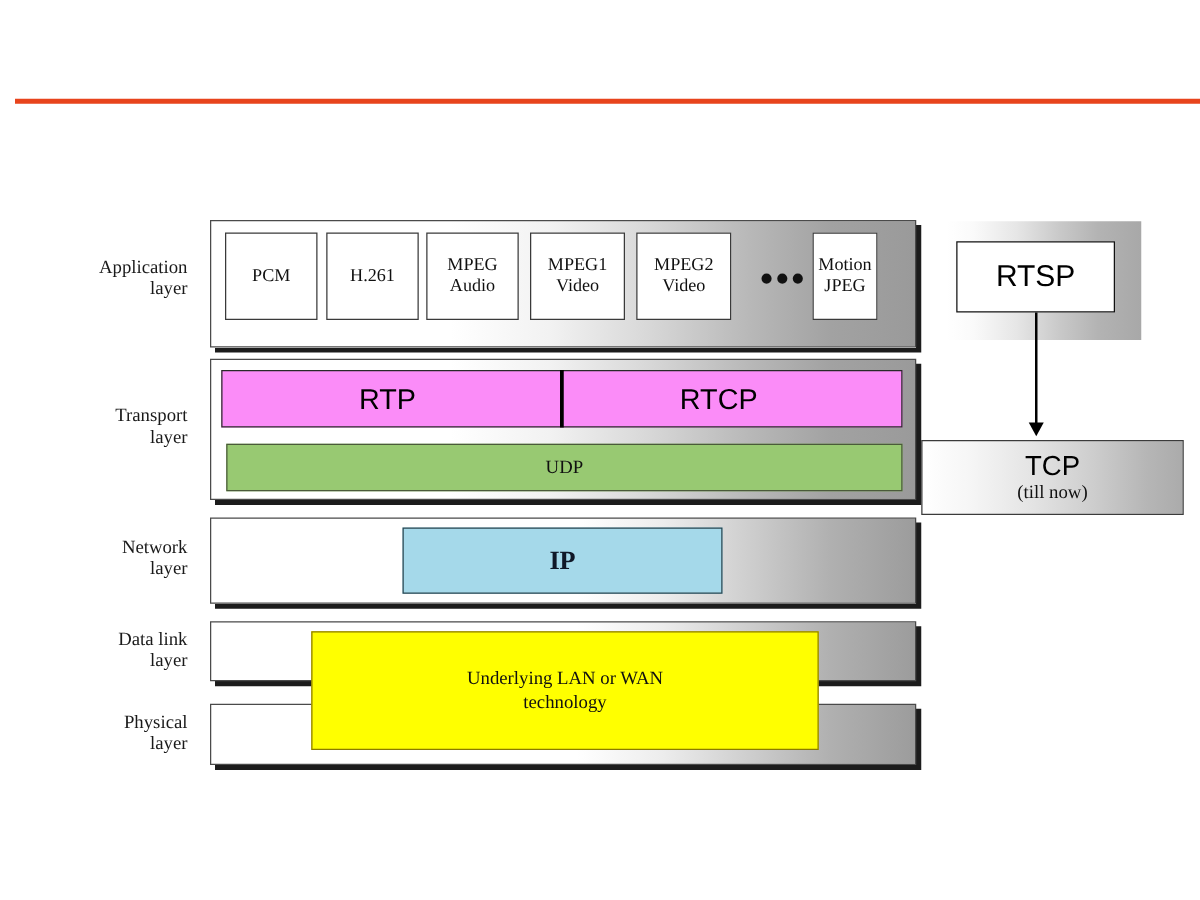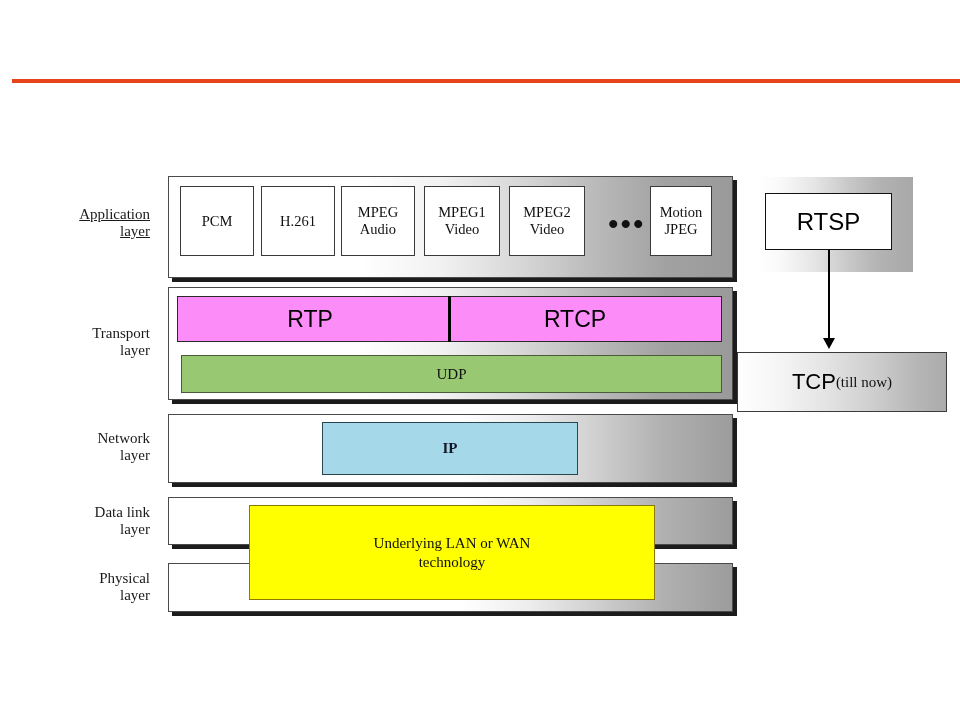--- a/index.html
+++ b/index.html
@@ -122,21 +122,21 @@
     border: 1px solid #4a5a3a;
     font-family: "Liberation Serif", serif;
     font-size: 15px;
     color: #101010;
     justify-content: center;
   }
   .bar-ip {
     background: #a5d9ea;
     border: 1px solid #2a4650;
     font-family: "Liberation Serif", serif;
-    font-size: 15px;
+    font-size: 21px;
     font-weight: bold;
     color: #101828;
   }
   .bar-lan {
     background: #ffff00;
     border: 1px solid #8a7a00;
     font-family: "Liberation Serif", serif;
     font-size: 15px;
     color: #101010;
     text-align: center;
@@ -177,21 +177,21 @@
     color: #000000;
   }
   .tcp-box {
     position: absolute;
     background: linear-gradient(to right,
                 #ffffff 0%, #f6f6f6 18%, #e4e4e4 42%,
                 #cdcdcd 66%, #b6b6b6 86%, #ababab 100%);
     border: 1px solid #3b3b3b;
     box-sizing: border-box;
     display: flex;
-    flex-direction: row;
+    flex-direction: column;
     align-items: center;
     justify-content: center;
   }
   .tcp-main {
     font-family: "Liberation Sans", sans-serif;
     font-size: 22px;
     color: #000000;
     line-height: 24px;
   }
   .tcp-sub {
@@ -216,21 +216,21 @@
 </style>
 </head>
 <body>
 
 <div class="slide">
 
   <div class="title-rule"></div>
 
   <div class="diagram">
 
-    <div class="layer-label" style="left:40px; top:206px;text-decoration:underline;">
+    <div class="layer-label" style="left:40px; top:206px;">
       <span>Application</span><br>
       <span>layer</span>
     </div>
     <div class="layer-label" style="left:40px; top:325px;">
       <span>Transport</span><br>
       <span>layer</span>
     </div>
     <div class="layer-label" style="left:40px; top:430px;">
       <span>Network</span><br>
       <span>layer</span>
@@ -264,21 +264,21 @@
         <span>Video</span>
       </div>
     </div>
     <div class="proto-box" style="left:509px; top:186px; width:76px; height:70px;">
       <div>
         <span>MPEG2</span><br>
         <span>Video</span>
       </div>
     </div>
     <div class="ellipsis-dots" style="left:608px; top:219px;">•••</div>
-    <div class="proto-box" style="left:650px; top:186px; width:62px; height:70px;">
+    <div class="proto-box" style="left:650px; top:186px; width:52px; height:70px;">
       <div>
         <span>Motion</span><br>
         <span>JPEG</span>
       </div>
     </div>
 
     <div class="layer-band" style="left:168px; top:287px; width:565px; height:113px;"></div>
 
     <div class="bar bar-rtp" style="left:177px; top:296px; width:545px; height:46px;"></div>
     <div class="rtp-divider" style="left:448px; top:296px; height:46px;"></div>

